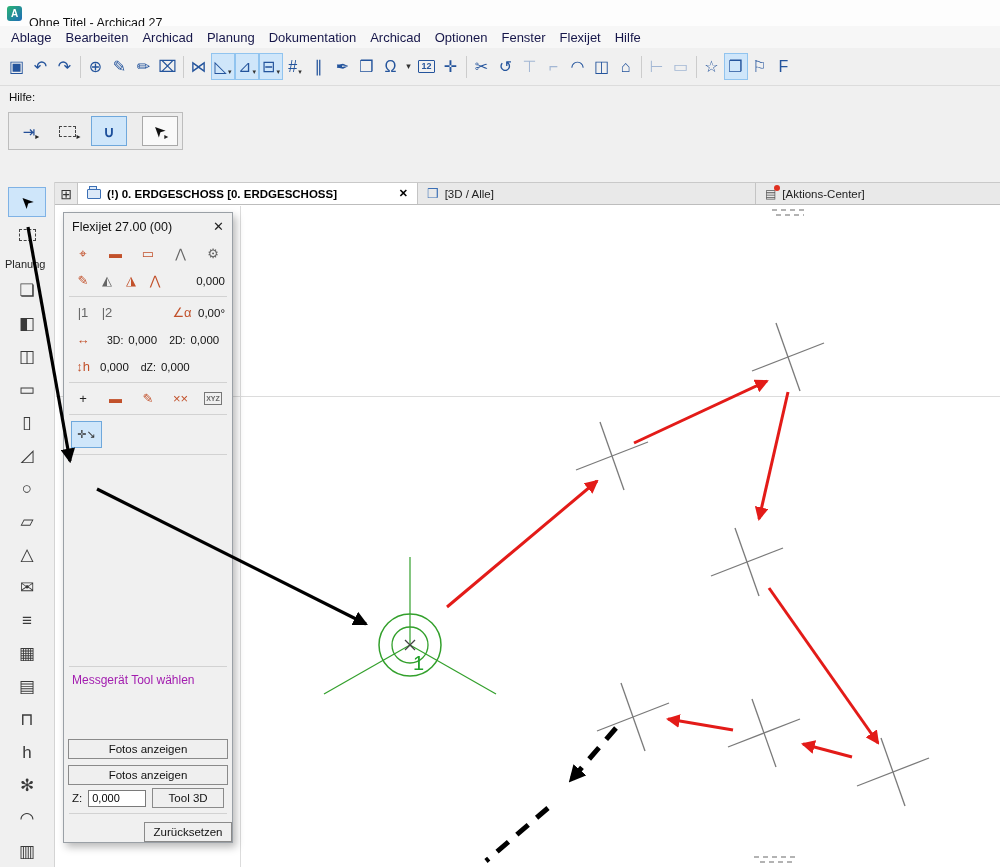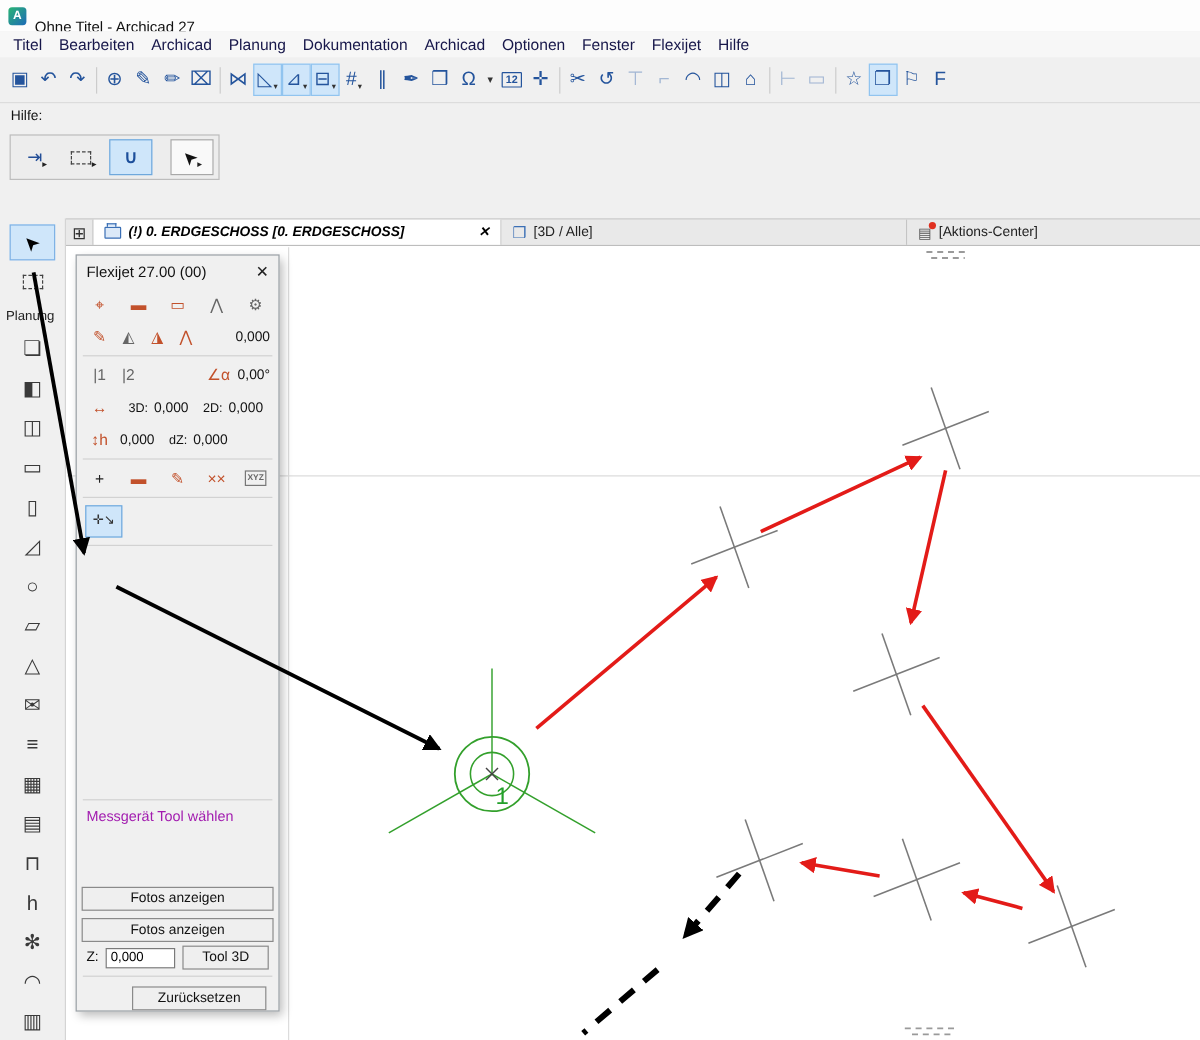--- a/index.html
+++ b/index.html
@@ -51,21 +51,21 @@
   .rot .hglyph, .rot .tglyph { transform:rotate(-135deg); display:inline-block; }
 
   
   .tabbar { position:absolute; left:55px; top:182px; right:0; height:23px; background:#dedede;
             border-top:1px solid #c9c9c9; border-bottom:1px solid #bdbdbd; display:flex; align-items:stretch; }
   .quadbtn { width:23px; display:flex; align-items:center; justify-content:center; font-size:14px;
              color:#333; background:#e9e9e9; border-right:1px solid #c4c4c4; }
   .tab { display:flex; align-items:center; gap:6px; padding:0 9px; font-size:11.5px; color:#222;
          border-right:1px solid #c4c4c4; background:#e9e9e9; overflow:hidden; white-space:nowrap; }
   .tab.active { background:#ffffff; font-weight:bold; color:#000; }
-  .tab1 { width:340px;font-style:italic; }
+  .tab1 { width:340px; }
   .tab2 { width:338px; font-weight:normal; }
   .tab3 { flex:1; border-right:none; }
   .tab-close { margin-left:auto; font-size:11px; font-weight:bold; color:#000; }
   .folder-icon { width:14px; height:10px; border:1px solid #3b6fb5; background:#dce9f8; position:relative;
                  border-radius:1px; flex:none; }
   .folder-icon::before { content:''; position:absolute; top:-4px; left:1px; width:6px; height:2px;
                  border:1px solid #3b6fb5; border-bottom:none; background:#dce9f8; }
   .tabicon { font-size:13px; color:#3b6fb5; line-height:1; }
   .aktions-icon { position:relative; font-size:12px; color:#555; }
   .aktions-icon::after { content:''; position:absolute; width:6px; height:6px; background:#e03020;
@@ -115,35 +115,35 @@
   .gap6 { height:6px; min-height:6px; }
   .phint { font-size:12px; color:#a21caf; padding:4px 8px; }
   .pbtn { height:20px; min-height:20px; width:160px; margin:0 auto; background:#efefef;
           border:1px solid #8a8a8a; font-size:11.5px; color:#111;
           display:flex; align-items:center; justify-content:center; }
   .zrow { display:flex; align-items:center; padding:4px 8px; gap:6px; height:26px; min-height:26px; }
   .zlab { font-size:11.5px; color:#111; }
   .zinput { width:58px; height:17px; border:1px solid #7a7a7a; background:#fff; font-size:11px;
             font-family:"Liberation Sans",sans-serif; padding:0 3px; }
   .shotbtn { width:72px; margin:0; margin-left:auto; }
-  .resetbtn { width:112px; margin:0 10px 0 auto; }
+  .resetbtn { width:88px; margin:0 0 0 auto; }
 </style>
 </head>
 <body>
 
 <div class="app">
 
   <div class="titlebar">
     <span class="app-logo">A</span>
     <span class="title-text">Ohne Titel - Archicad 27</span>
   </div>
 
   <div class="menubar">
 
-  <span class="menu-item">Titel</span>
+  <span class="menu-item">Ablage</span>
       <span class="menu-item">Bearbeiten</span>
       <span class="menu-item">Archicad</span>
       <span class="menu-item">Planung</span>
       <span class="menu-item">Dokumentation</span>
       <span class="menu-item">Archicad</span>
       <span class="menu-item">Optionen</span>
       <span class="menu-item">Fenster</span>
       <span class="menu-item">Flexijet</span>
       <span class="menu-item">Hilfe</span>
     </div>

